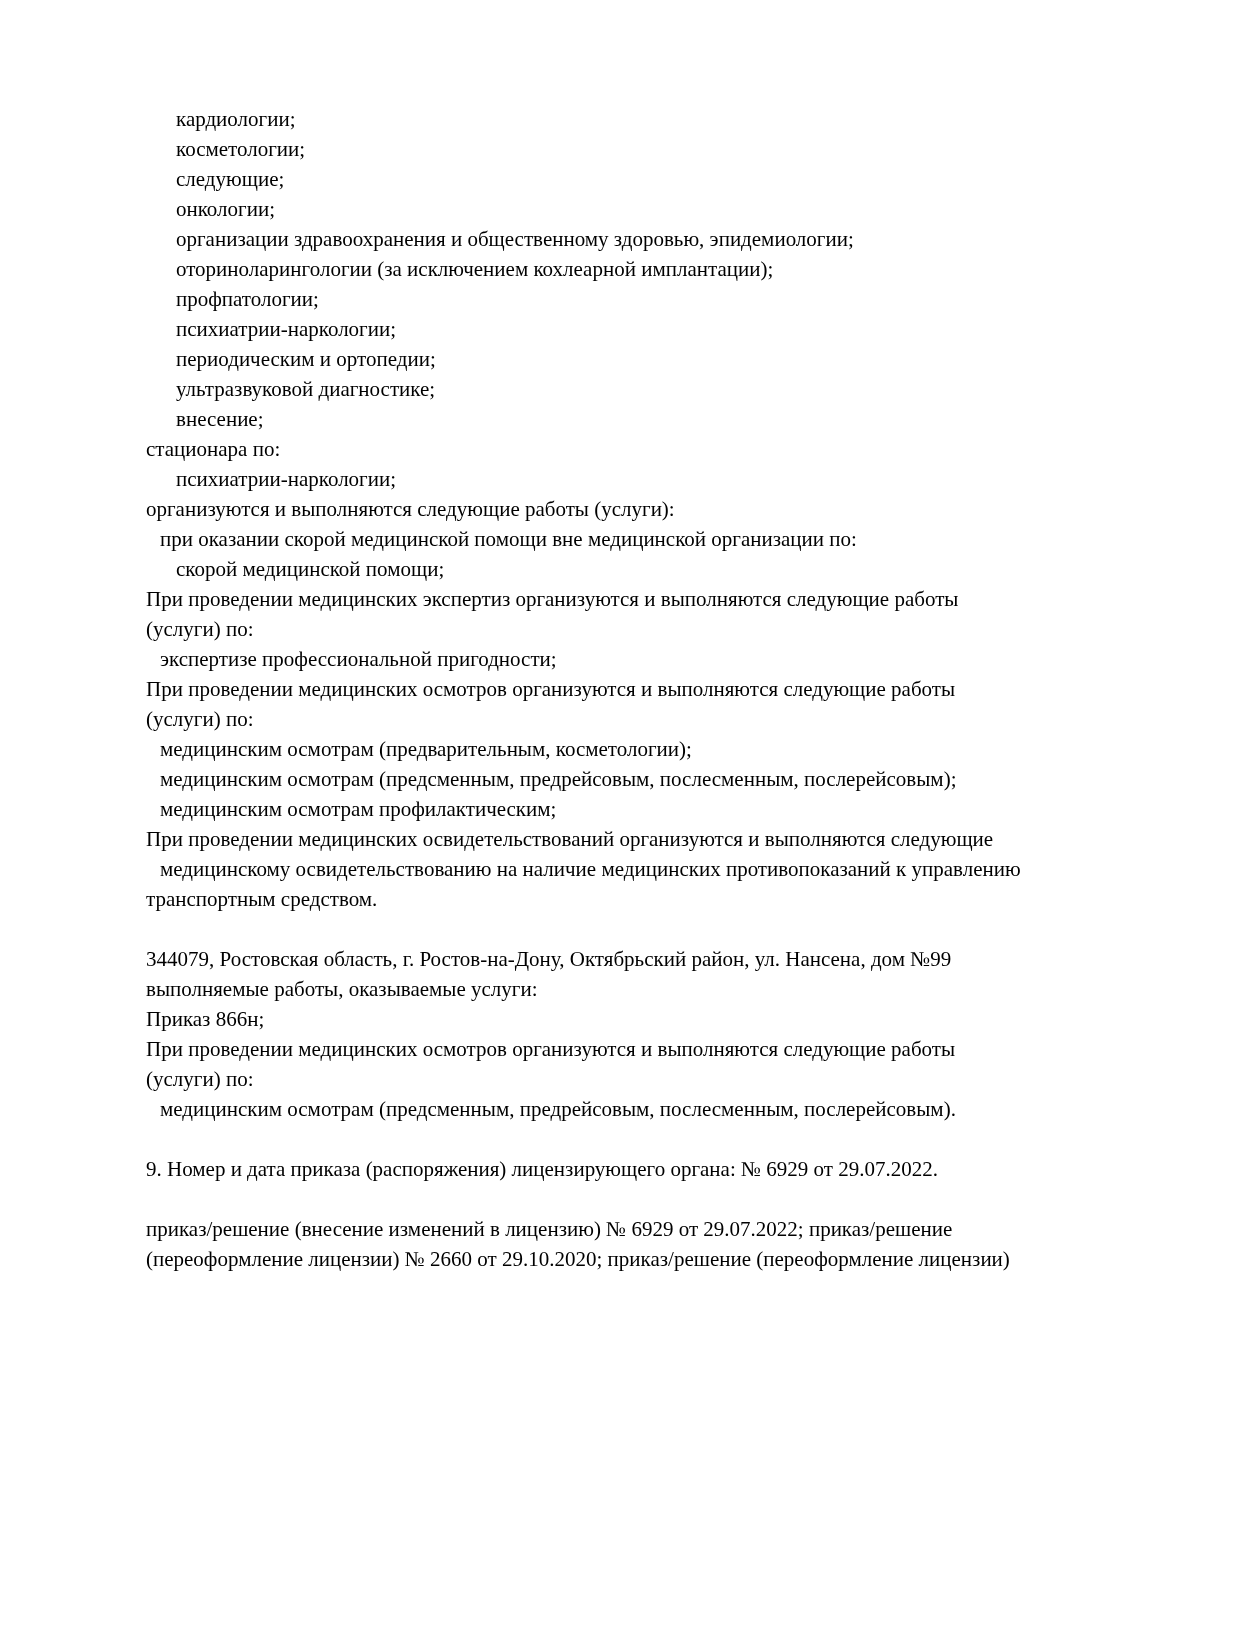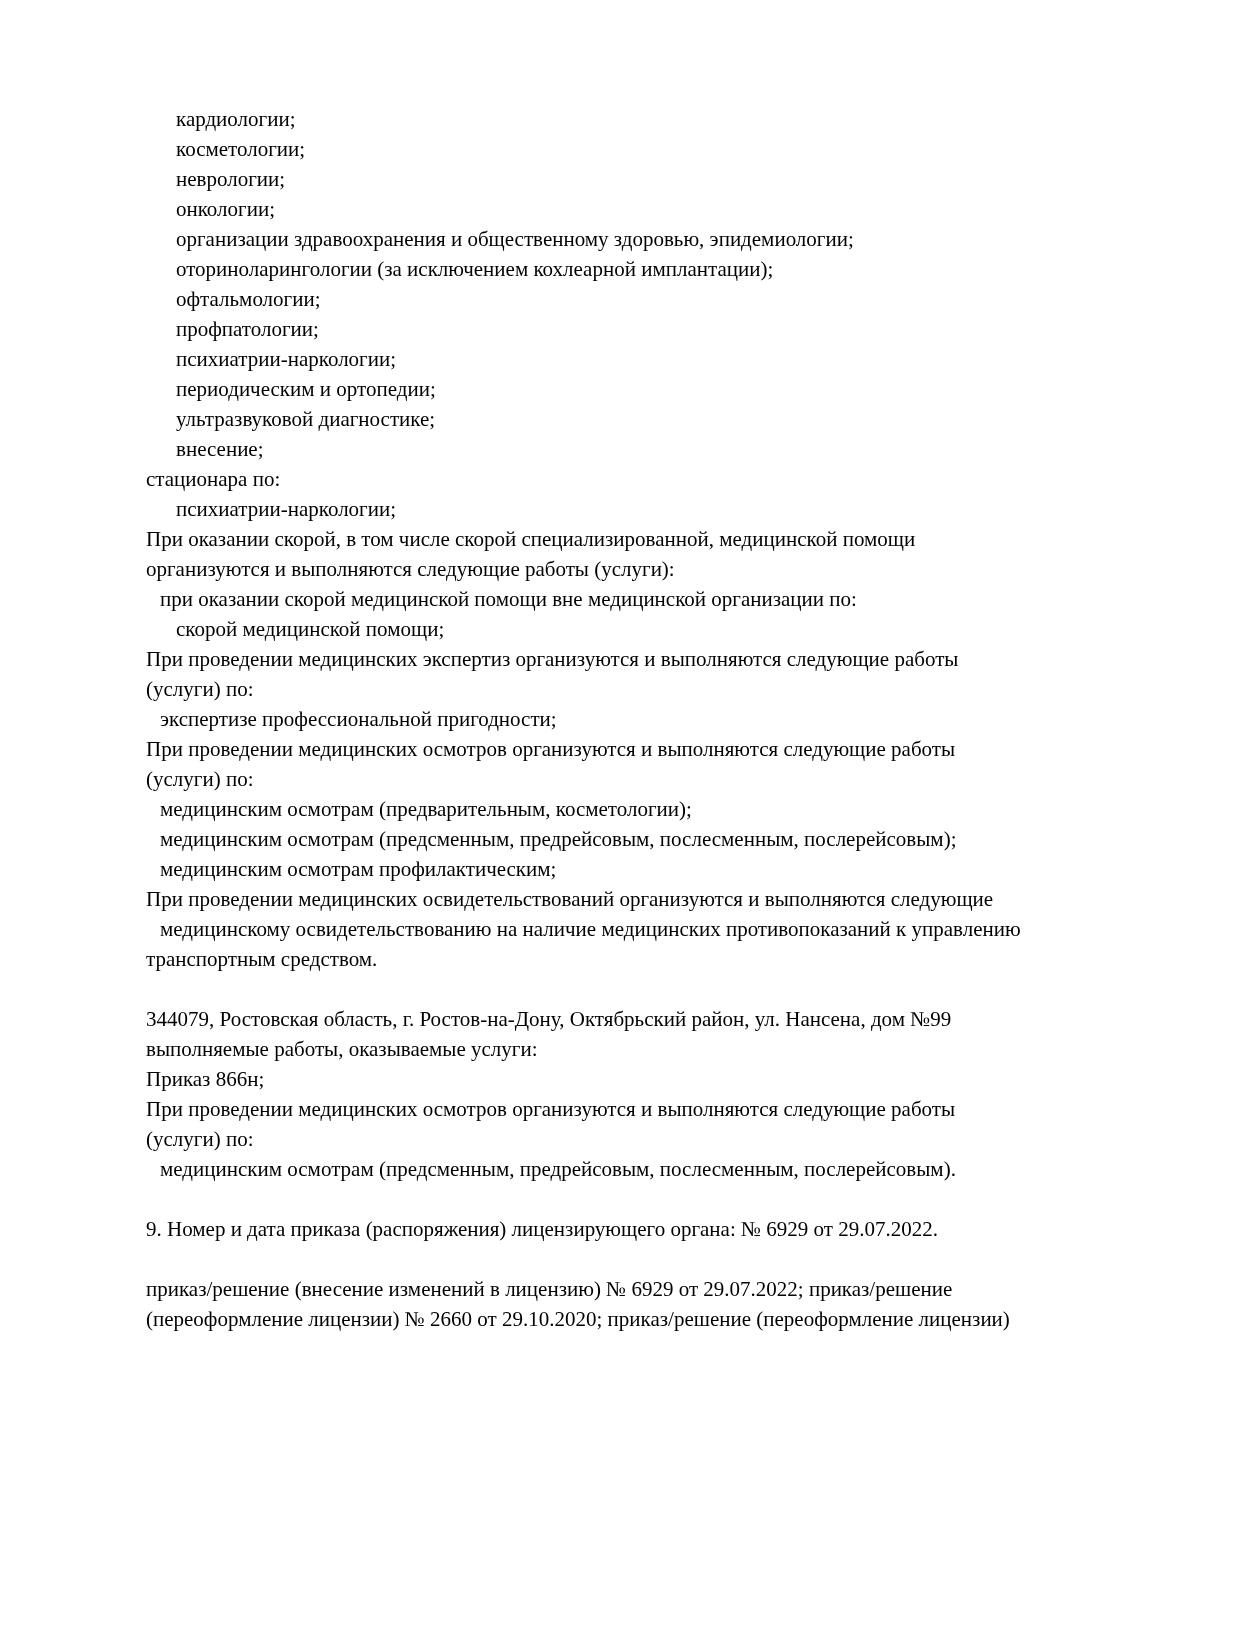--- a/index.html
+++ b/index.html
@@ -42,33 +42,31 @@
   .indent-2 { padding-left: 30px; }
   .blank-line { height: 30px; }
 </style>
 </head>
 <body style="background: rgb(255, 255, 255); color: rgb(0, 0, 0);">
 
 <div class="page">
   <div class="text-block">
       <div class="line indent-2">кардиологии;</div>
       <div class="line indent-2">косметологии;</div>
-      <div class="line indent-2">неврологии;</div>
+      <div class="line indent-2">следующие;</div>
       <div class="line indent-2">онкологии;</div>
       <div class="line indent-2">организации здравоохранения и общественному здоровью, эпидемиологии;</div>
       <div class="line indent-2">оториноларингологии (за исключением кохлеарной имплантации);</div>
-      <div class="line indent-2">офтальмологии;</div>
       <div class="line indent-2">профпатологии;</div>
       <div class="line indent-2">психиатрии-наркологии;</div>
       <div class="line indent-2">периодическим и ортопедии;</div>
       <div class="line indent-2">ультразвуковой диагностике;</div>
       <div class="line indent-2">внесение;</div>
       <div class="line indent-0">стационара по:</div>
       <div class="line indent-2">психиатрии-наркологии;</div>
-      <div class="line indent-0">При оказании скорой, в том числе скорой специализированной, медицинской помощи</div>
       <div class="line indent-0">организуются и выполняются следующие работы (услуги):</div>
       <div class="line indent-1">при оказании скорой медицинской помощи вне медицинской организации по:</div>
       <div class="line indent-2">скорой медицинской помощи;</div>
       <div class="line indent-0">При проведении медицинских экспертиз организуются и выполняются следующие работы</div>
       <div class="line indent-0">(услуги) по:</div>
       <div class="line indent-1">экспертизе профессиональной пригодности;</div>
       <div class="line indent-0">При проведении медицинских осмотров организуются и выполняются следующие работы</div>
       <div class="line indent-0">(услуги) по:</div>
       <div class="line indent-1">медицинским осмотрам (предварительным, косметологии);</div>
       <div class="line indent-1">медицинским осмотрам (предсменным, предрейсовым, послесменным, послерейсовым);</div>

